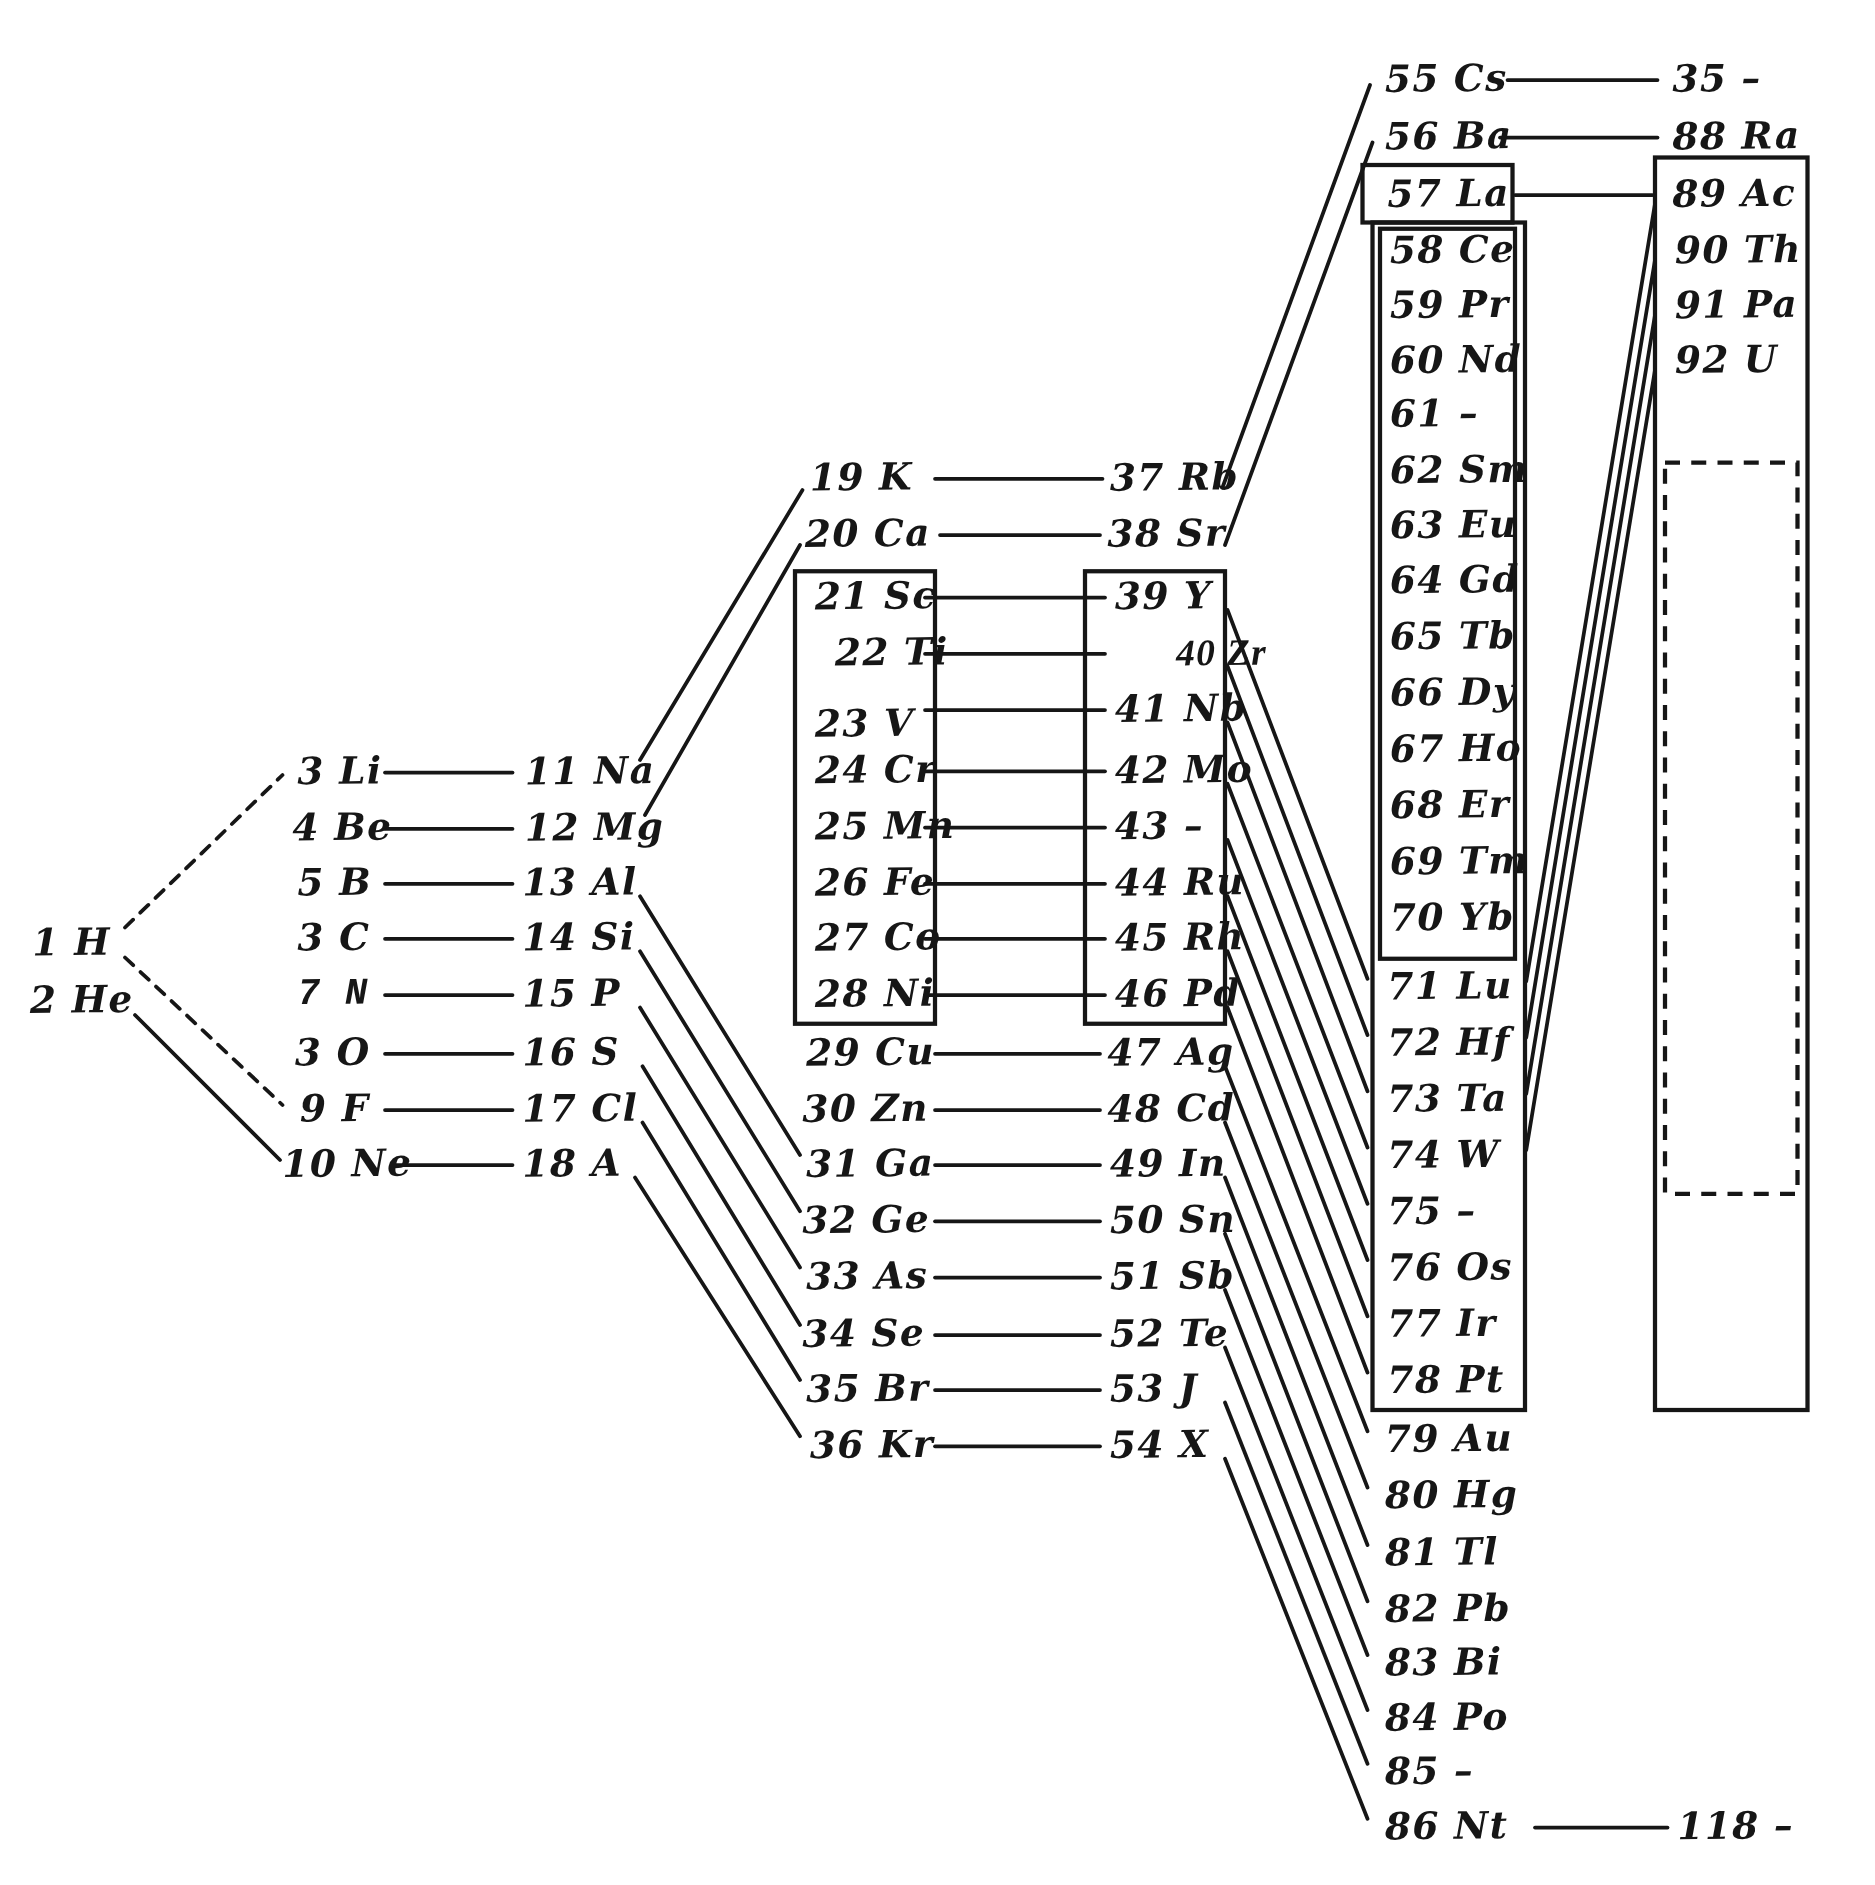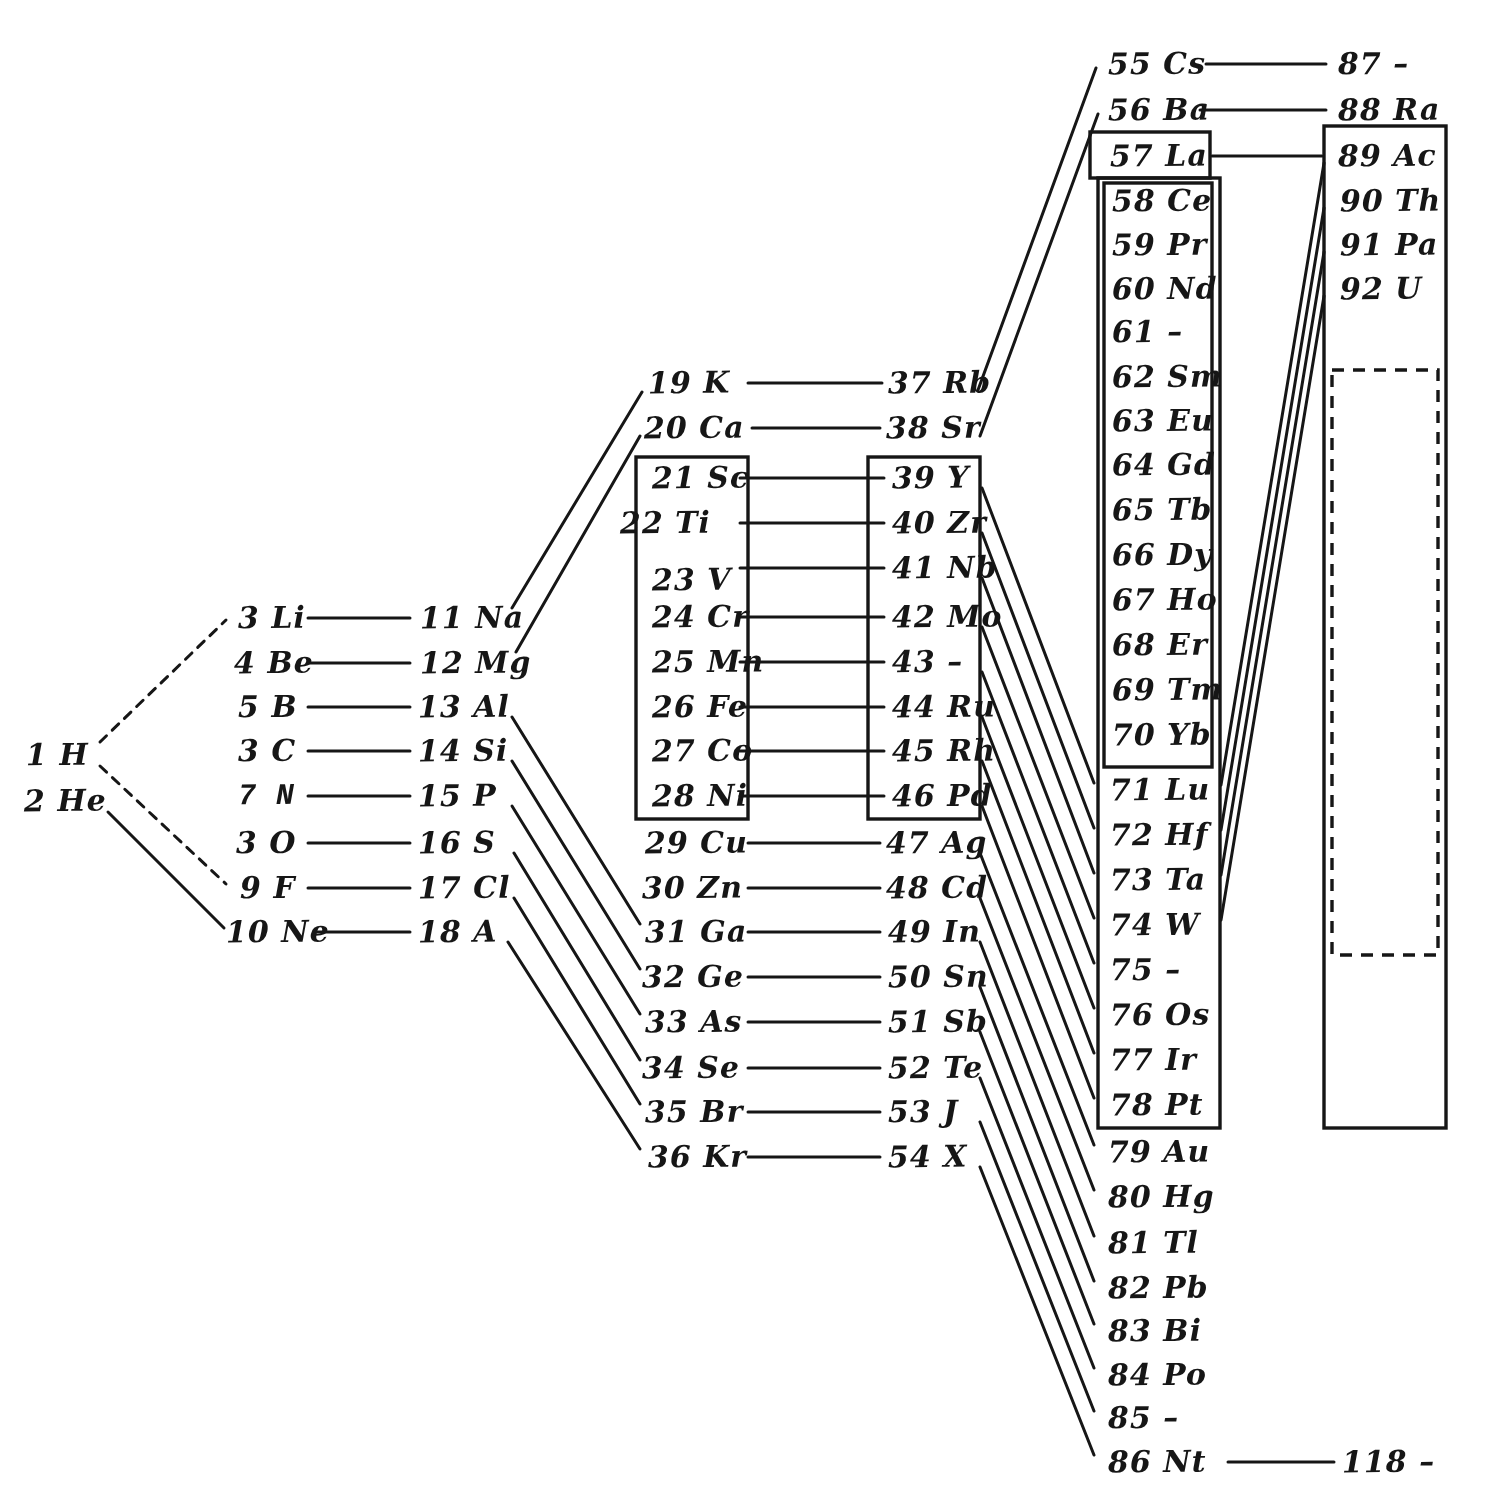--- a/index.html
+++ b/index.html
@@ -115,39 +115,39 @@
       <div class="el" style="left: 420px; top: 643px;">12 Mg</div>
       <div class="el" style="left: 418px; top: 687px;">13 Al</div>
       <div class="el" style="left: 418px; top: 731px;">14 Si</div>
       <div class="el" style="left: 418px; top: 776px;">15 P</div>
       <div class="el" style="left: 418px; top: 823px;">16 S</div>
       <div class="el" style="left: 418px; top: 868px;">17 Cl</div>
       <div class="el" style="left: 418px; top: 912px;">18 A</div>
       <div class="el" style="left: 648px; top: 363px;">19 K</div>
       <div class="el" style="left: 644px; top: 408px;">20 Ca</div>
       <div class="el" style="left: 652px; top: 458px;">21 Sc</div>
-      <div class="el" style="left: 620px; top: 503px;">22 Ti</div>
+      <div class="el" style="left: 668px; top: 503px;">22 Ti</div>
       <div class="el" style="left: 652px; top: 560px;">23 V</div>
       <div class="el" style="left: 652px; top: 597px;">24 Cr</div>
       <div class="el" style="left: 652px; top: 642px;">25 Mn</div>
       <div class="el" style="left: 652px; top: 687px;">26 Fe</div>
       <div class="el" style="left: 652px; top: 731px;">27 Co</div>
       <div class="el" style="left: 652px; top: 776px;">28 Ni</div>
       <div class="el" style="left: 645px; top: 823px;">29 Cu</div>
       <div class="el" style="left: 642px; top: 868px;">30 Zn</div>
       <div class="el" style="left: 645px; top: 912px;">31 Ga</div>
       <div class="el" style="left: 642px; top: 957px;">32 Ge</div>
       <div class="el" style="left: 645px; top: 1002px;">33 As</div>
       <div class="el" style="left: 642px; top: 1048px;">34 Se</div>
       <div class="el" style="left: 645px; top: 1092px;">35 Br</div>
       <div class="el" style="left: 648px; top: 1137px;">36 Kr</div>
       <div class="el" style="left: 888px; top: 363px;">37 Rb</div>
       <div class="el" style="left: 886px; top: 408px;">38 Sr</div>
       <div class="el" style="left: 892px; top: 458px;">39 Y</div>
-      <div class="el" style="left: 892px; top: 503px;">40 Zr</div>
+      <div class="el" style="left: 941px; top: 503px; font-family: Liberation Serif, serif;">40 Zr</div>
       <div class="el" style="left: 892px; top: 548px;">41 Nb</div>
       <div class="el" style="left: 892px; top: 597px;">42 Mo</div>
       <div class="el" style="left: 892px; top: 642px;">43 –</div>
       <div class="el" style="left: 892px; top: 687px;">44 Ru</div>
       <div class="el" style="left: 892px; top: 731px;">45 Rh</div>
       <div class="el" style="left: 892px; top: 776px;">46 Pd</div>
       <div class="el" style="left: 886px; top: 823px;">47 Ag</div>
       <div class="el" style="left: 886px; top: 868px;">48 Cd</div>
       <div class="el" style="left: 888px; top: 912px;">49 In</div>
       <div class="el" style="left: 888px; top: 957px;">50 Sn</div>
@@ -180,21 +180,21 @@
       <div class="el" style="left: 1110px; top: 1040px;">77 Ir</div>
       <div class="el" style="left: 1110px; top: 1085px;">78 Pt</div>
       <div class="el" style="left: 1108px; top: 1132px;">79 Au</div>
       <div class="el" style="left: 1108px; top: 1177px;">80 Hg</div>
       <div class="el" style="left: 1108px; top: 1223px;">81 Tl</div>
       <div class="el" style="left: 1108px; top: 1268px;">82 Pb</div>
       <div class="el" style="left: 1108px; top: 1311px;">83 Bi</div>
       <div class="el" style="left: 1108px; top: 1355px;">84 Po</div>
       <div class="el" style="left: 1108px; top: 1398px;">85 –</div>
       <div class="el" style="left: 1108px; top: 1442px;">86 Nt</div>
-      <div class="el" style="left: 1338px; top: 44px;">87 –</div>
+      <div class="el" style="left: 1338px; top: 44px;">35 –</div>
       <div class="el" style="left: 1338px; top: 90px;">88 Ra</div>
       <div class="el" style="left: 1338px; top: 136px;">89 Ac</div>
       <div class="el" style="left: 1340px; top: 181px;">90 Th</div>
       <div class="el" style="left: 1340px; top: 225px;">91 Pa</div>
       <div class="el" style="left: 1340px; top: 269px;">92 U</div>
       <div class="el" style="left: 1342px; top: 1442px;">118 –</div>
     </div>
 </div>
 
 </body></html>

